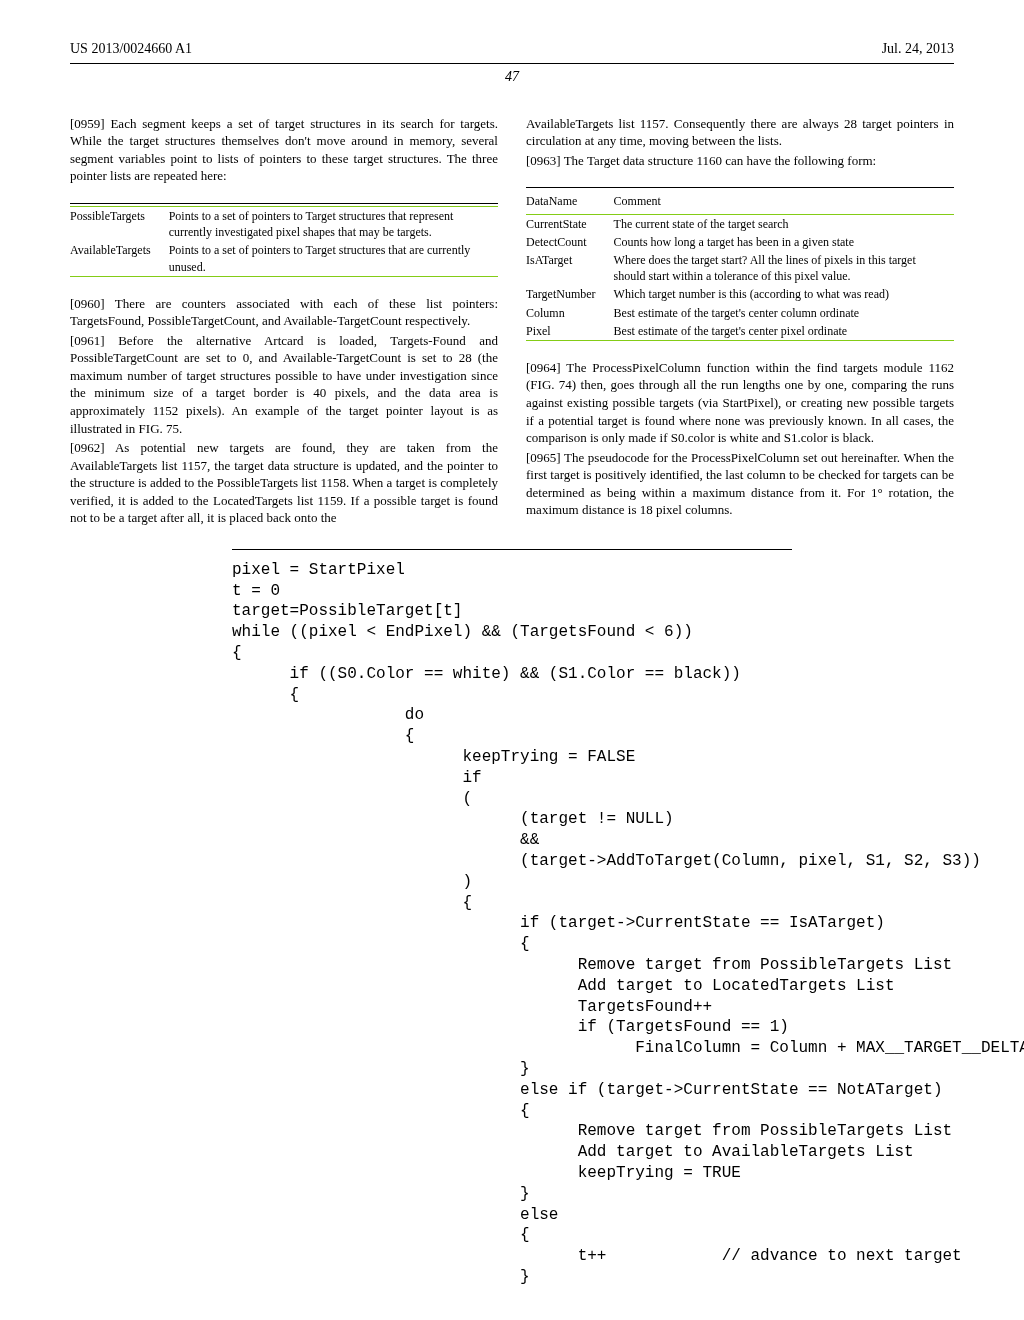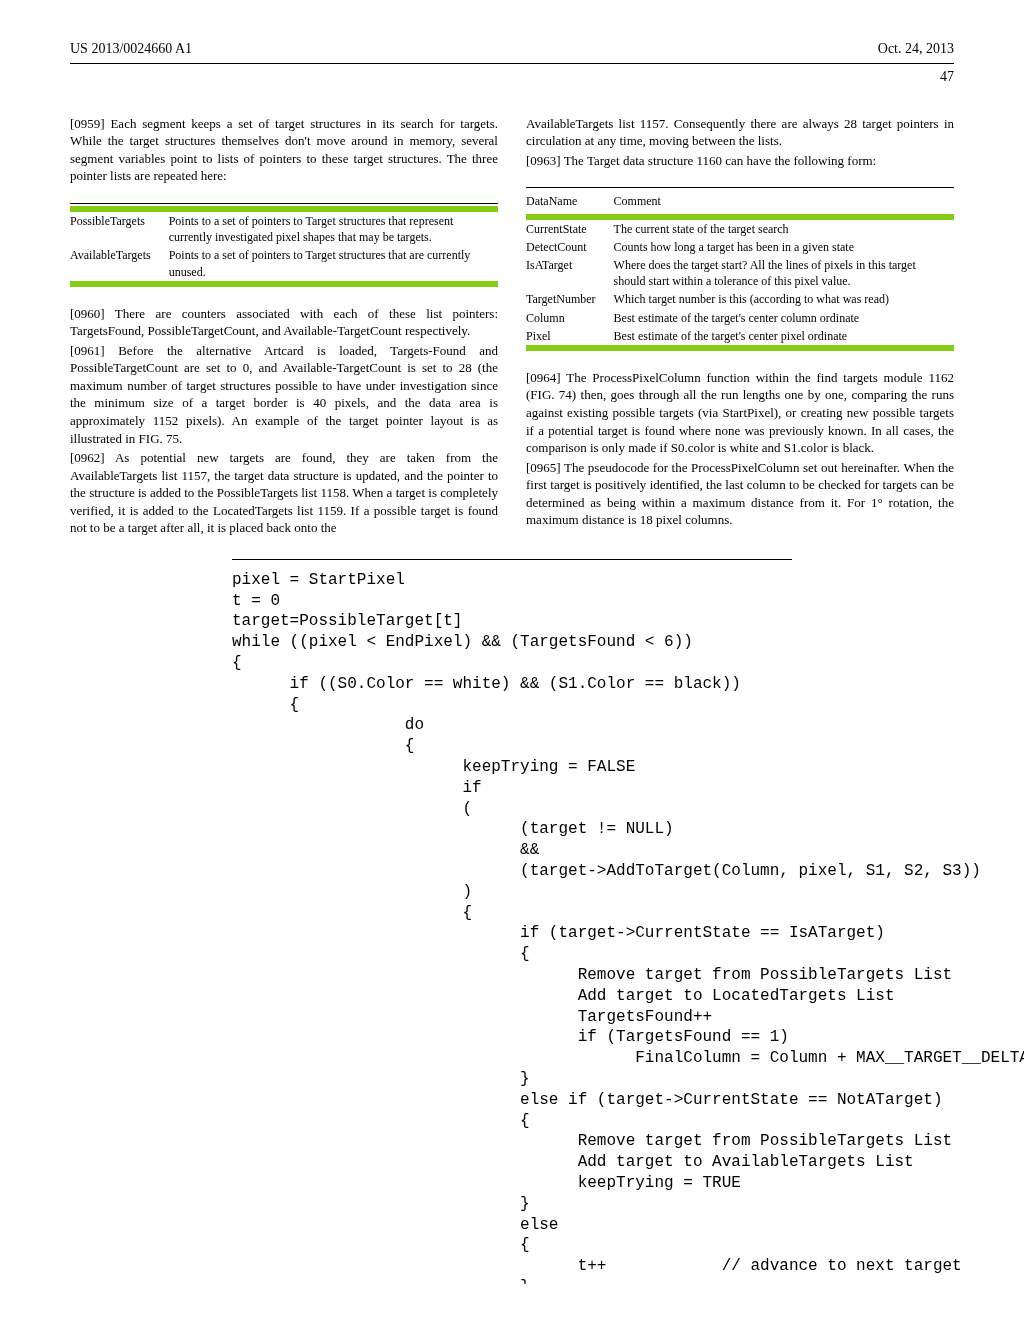--- a/index.html
+++ b/index.html
@@ -20,23 +20,24 @@
   }
   .header {
     display: flex;
     justify-content: space-between;
     font-size: 14px;
     padding-bottom: 4px;
     border-bottom: 1px solid #000;
     margin-bottom: 4px;
   }
   .page-number {
-    text-align: right;
+    text-align: center;
     font-size: 14px;
     margin-bottom: 28px;
+    font-style: italic;
   }
   .columns {
     display: flex;
     gap: 28px;
   }
   .col {
     flex: 1;
     min-width: 0;
   }
   .para {
@@ -55,21 +56,21 @@
     padding: 1px 4px 1px 0;
   }
   .table .name-col {
     white-space: nowrap;
     padding-right: 18px;
   }
   .trule-top {
     border-top: 1px solid #000;
   }
   .trule-bottom td {
-    border-bottom: 6px solid #84cc16;
+    border-bottom: 1px solid #84cc16;
   }
   .thead td {
     padding-top: 4px;
     padding-bottom: 4px;
   }
   .code-block {
     font-family: Liberation Mono, monospace;
     font-size: 16px;
     white-space: pre;
     margin: 20px auto 0 auto;
@@ -79,21 +80,21 @@
     line-height: 1.3;
   }
 </style>
 </head>
 <body>
 
 <div class="page">
 
   <div class="header">
     <span>US 2013/0024660 A1</span>
-    <span>Oct. 24, 2013</span>
+    <span>Jul. 24, 2013</span>
   </div>
 
   <div class="page-number">47</div>
 
   <div class="columns">
 
     <div class="col">
 
       <p class="para">[0959]   Each segment keeps a set of target structures in its search for targets. While the target structures themselves don't move around in memory, several segment variables point to lists of pointers to these target structures. The three pointer lists are repeated here:</p>
 

